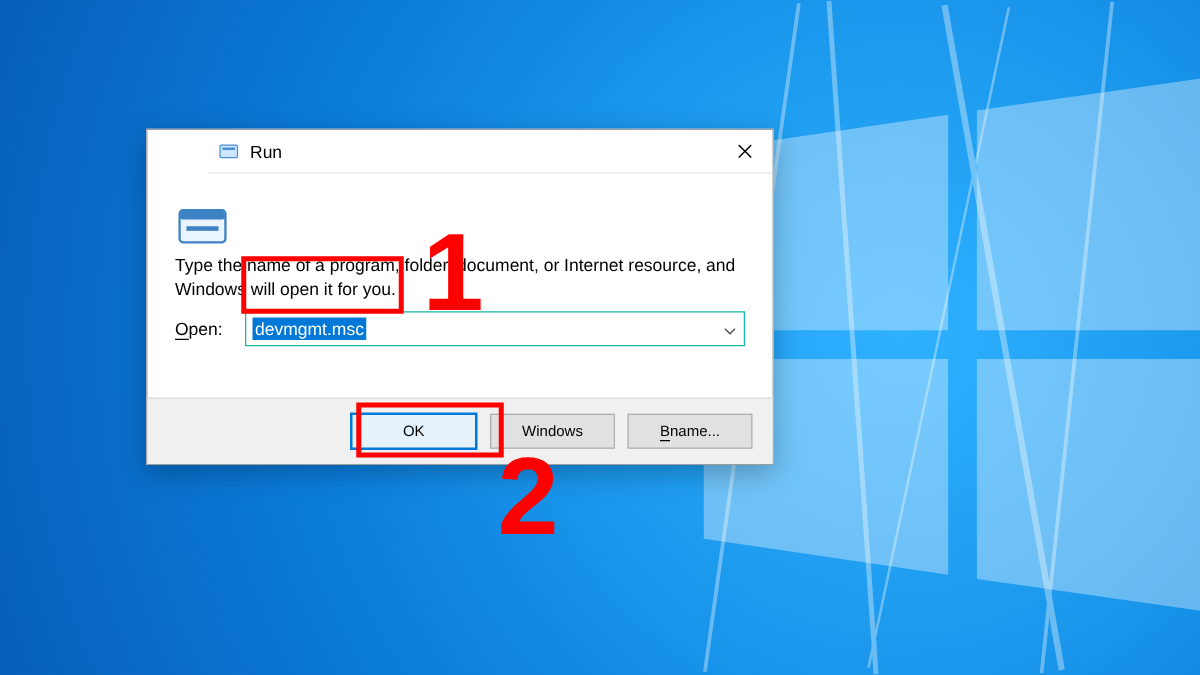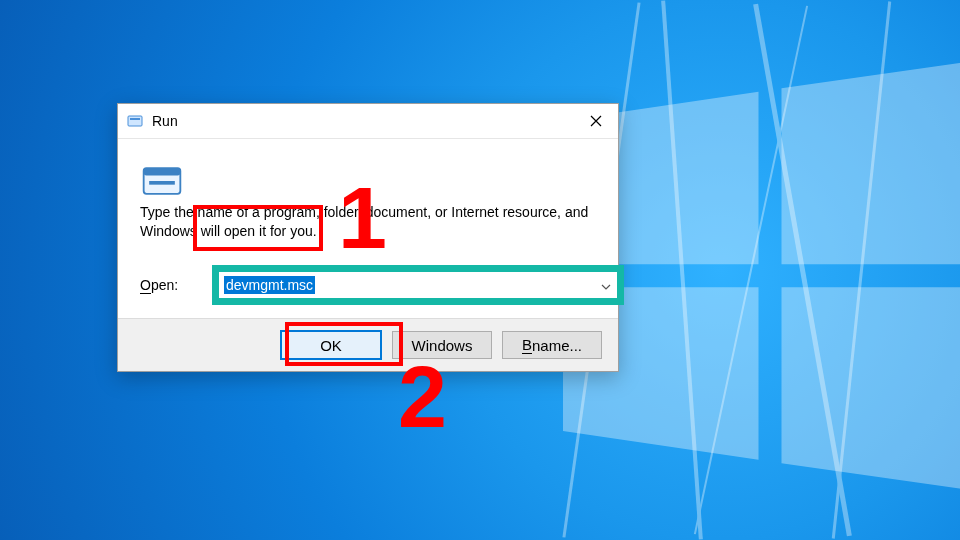--- a/index.html
+++ b/index.html
@@ -45,20 +45,21 @@
   box-shadow: 0 6px 20px rgba(0,0,0,.25);
 }
 
 
 .titlebar {
   display: flex;
   align-items: center;
   height: 34px;
   padding: 0 8px 0 8px;
   border-bottom: 1px solid #e6e6e6;
+  margin-left: 48px;
 }
 .titlebar .icon-slot {
   width: 18px;
   height: 18px;
   margin-right: 8px;
   display: flex;
   align-items: center;
   justify-content: center;
 }
 .titlebar .title {
@@ -93,35 +94,34 @@
 }
 .desc {
   font-size: 14px;
   line-height: 1.35;
   color: #000;
 }
 
 .open-row {
   position: absolute;
   left: 22px;
-  top: 126px;
-  display: flex;
-  align-items: center;
-  gap: 16px;
+  top: 110px;
+  display: flex;
+  align-items: center;
 }
 .open-label {
   width: 56px;
   font-size: 14px;
 }
 .open-label span { border-bottom: 1px solid #000; }
 .combo {
   position: relative;
   width: 398px;
   height: 26px;
-  border: 7px solid #14b8a6;
+  border: 1px solid #14b8a6;
   display: flex;
   align-items: center;
   background: #fff;
 }
 .combo .value {
   margin-left: 5px;
   padding: 1px 2px;
   background: #0078d7;
   color: #fff;
   font-size: 14px;
@@ -150,21 +150,21 @@
   gap: 10px;
 }
 .btn {
   min-width: 98px;
   height: 26px;
   border: 1px solid #adadad;
   background: #e1e1e1;
   display: flex;
   align-items: center;
   justify-content: center;
-  font-size: 15px;
+  font-size: 12px;
   cursor: pointer;
 }
 .btn.default {
   border: 2px solid #0078d7;
   background: #e5f1fb;
 }
 
 
 .annot-box {
   position: absolute;

